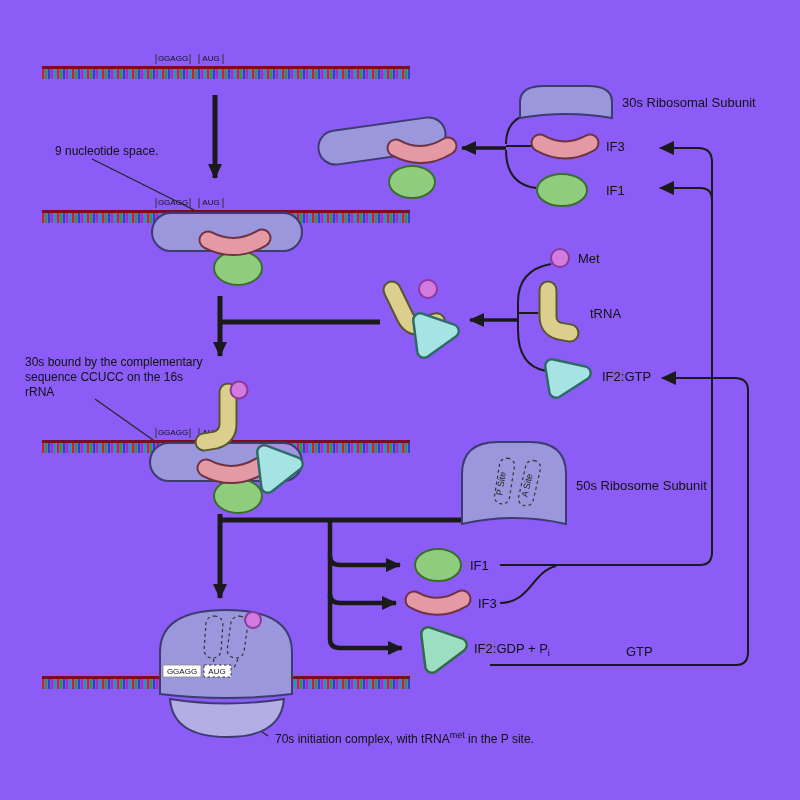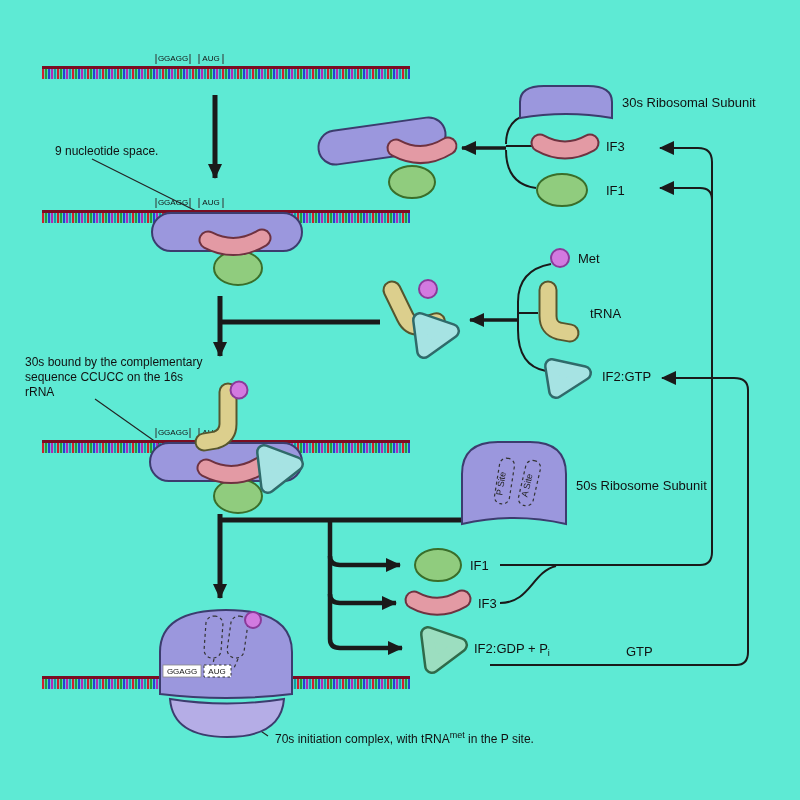--- a/index.html
+++ b/index.html
@@ -1,16 +1,16 @@
 <!DOCTYPE html>
 <html><head>
 <meta charset="utf-8">
 <style>
   html,body{margin:0;padding:0;background:#fff}
-  #stage{width:800px;height:800px;position:relative;background:#5eead4;overflow:hidden}
+  #stage{width:800px;height:800px;position:relative;background:#8b5cf6;overflow:hidden}
   svg{display:block}
   text{font-family:"Liberation Sans",sans-serif;fill:#111}
   .lbl{font-size:13px}
   .note{font-size:12px}
   .cap{font-size:12px}
   .sm{font-size:8px}
   .site{font-size:9px;fill:#222}
   .ln{fill:none;stroke:#1a1a1a}
   .w5{stroke-width:5}
   .w45{stroke-width:4.5}

